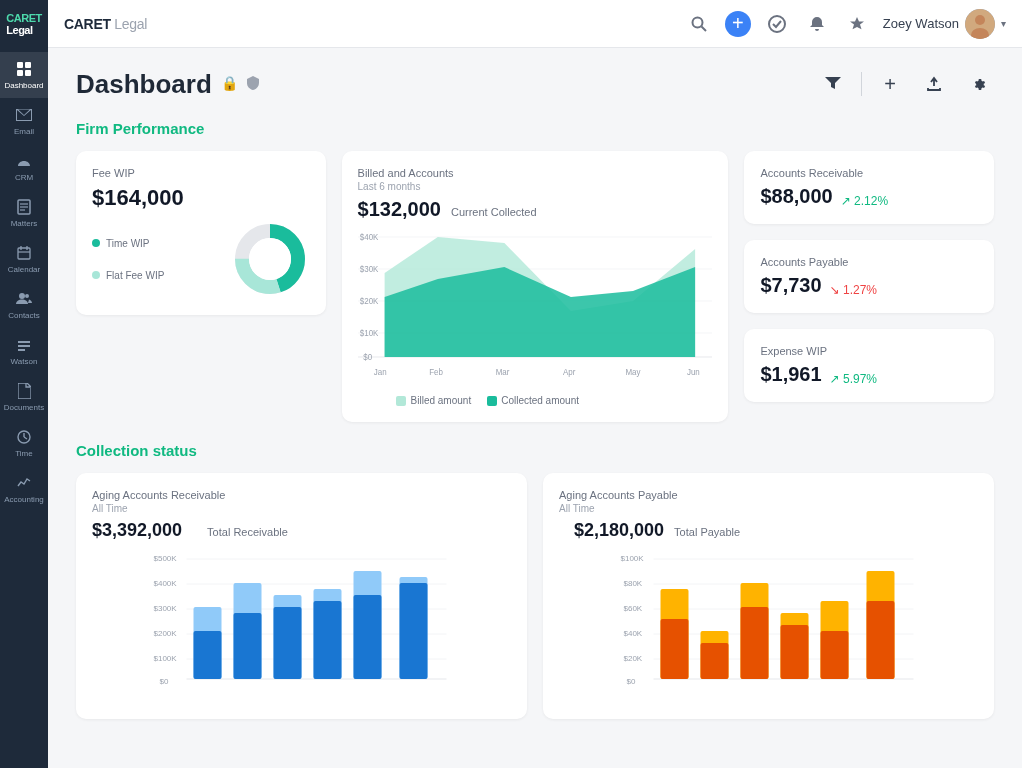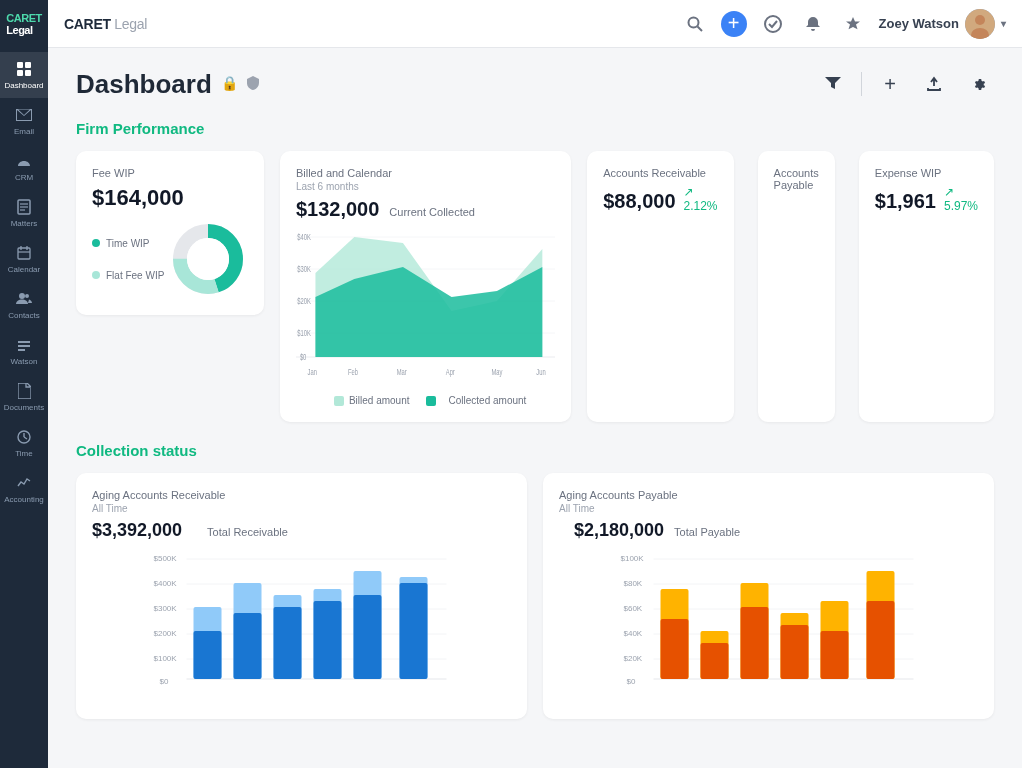--- a/index.html
+++ b/index.html
@@ -102,21 +102,20 @@
       background: #3b82f6;
       color: white;
       font-size: 18px;
       font-weight: 300;
     }
     .topnav-user {
       display: flex;
       align-items: center;
       gap: 6px;
       cursor: pointer;
-      font-weight: bold;
     }
     .topnav-username { font-size: 13px; color: #374151; }
     .topnav-avatar {
       width: 30px;
       height: 30px;
       border-radius: 50%;
       background: #9ca3af;
       overflow: hidden;
       display: flex;
       align-items: center;
@@ -230,22 +229,22 @@
     }
 
     
     .left-col {
       display: flex;
       flex-direction: column;
       gap: 16px;
     }
     .right-col {
       display: flex;
-      flex-direction: row;
-      gap: 24px;
+      flex-direction: column;
+      gap: 16px;
     }
 
     
     .fee-wip-content {
       display: flex;
       align-items: center;
       justify-content: space-between;
       margin-top: 8px;
     }
     .fee-legend {
@@ -494,21 +493,21 @@
 
               <circle cx="40" cy="40" r="28" fill="none" stroke="#a8e6d8" stroke-width="14" stroke-dasharray="52.78 246.3" stroke-dashoffset="-79.17" transform="rotate(-90 40 40)"></circle>
               <circle cx="40" cy="40" r="21" fill="white"></circle>
             </svg>
           </div>
         </div>
 
       </div>
 
       <div class="card billed-card">
-        <div class="card-label">Billed and Calendar</div>
+        <div class="card-label">Billed and Accounts</div>
         <div class="card-sublabel">Last 6 months</div>
         <div style="display:flex;align-items:baseline;gap:6px;margin-bottom:6px;">
           <span class="card-value" style="font-size:20px;">$132,000</span>
           <span class="card-value-sub">Current Collected</span>
         </div>
 
         <div style="flex:1;">
           <svg width="100%" height="160" viewBox="0 0 400 160" preserveAspectRatio="none">
 
             <line x1="0" y1="10" x2="400" y2="10" stroke="#f3f4f6" stroke-width="1"></line>
@@ -533,40 +532,44 @@
             <text x="238" y="148" font-size="9" fill="#9ca3af" text-anchor="middle">Apr</text>
             <text x="310" y="148" font-size="9" fill="#9ca3af" text-anchor="middle">May</text>
             <text x="378" y="148" font-size="9" fill="#9ca3af" text-anchor="middle">Jun</text>
           </svg>
           
           <div style="display:flex;gap:16px;margin-top:4px;padding-left:8px;">
             <div style="display:flex;align-items:center;gap:5px;padding-left:30px;">
               <div style="width:10px;height:10px;background:#b2e8d8;border-radius:2px;"></div>
               <span style="font-size:10px;color:#6b7280;">Billed amount</span>
             </div>
-            <div style="display:flex;align-items:center;gap:13px;">
+            <div style="display:flex;align-items:center;gap:4px;">
               <div style="width:10px;height:10px;background:#1abc9c;border-radius:2px;"></div>
               <span style="font-size:10px;color:#6b7280;">Collected amount</span>
             </div>
           </div>
         </div>
       </div>
 
       <div class="right-col">
 
         <div class="card">
           <div class="card-label">Accounts Receivable</div>
           <div class="card-value-row">
             <span class="card-value" style="font-size:20px;">$88,000</span>
             <span class="card-change-up">↗ 2.12%</span>
           </div>
         </div>
 
         <div class="card">
           <div class="card-label">Accounts Payable</div>
+          <div class="card-value-row">
+            <span class="card-value" style="font-size:20px;">$7,730</span>
+            <span class="card-change-down">↘ 1.27%</span>
+          </div>
         </div>
 
         <div class="card">
           <div class="card-label">Expense WIP</div>
           <div class="card-value-row">
             <span class="card-value" style="font-size:20px;">$1,961</span>
             <span class="card-change-up">↗ 5.97%</span>
           </div>
         </div>
       </div>

